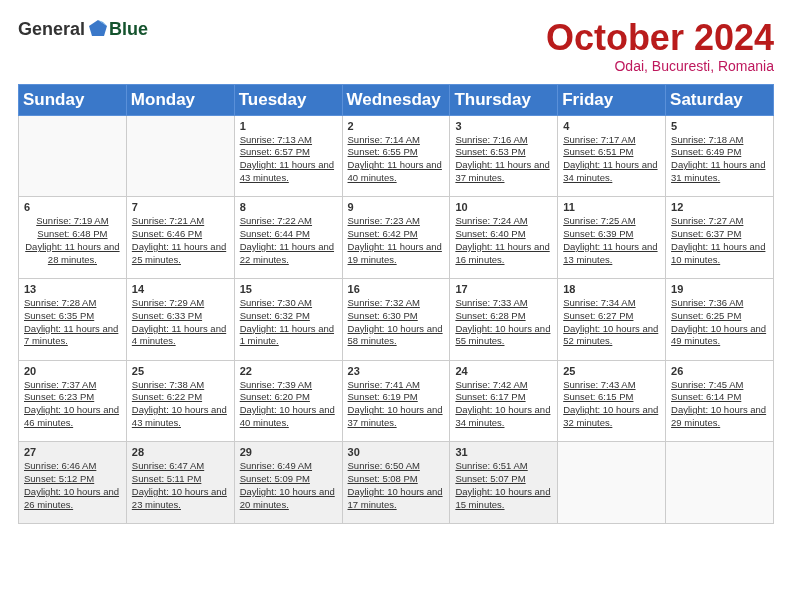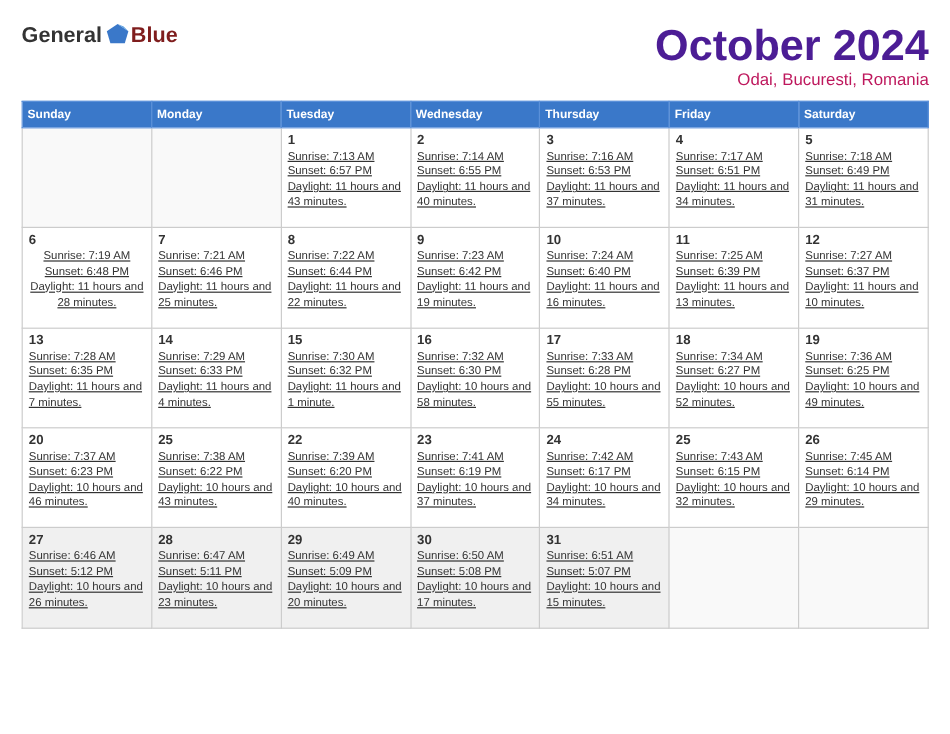--- a/index.html
+++ b/index.html
@@ -33,51 +33,51 @@
       align-items: center;
     }
     .logo-general {
       font-size: 18px;
       font-weight: bold;
       color: #333;
     }
     .logo-blue {
       font-size: 18px;
       font-weight: bold;
-      color: #7f1d1d;
+      color: #14532d;
     }
     .logo-icon {
       width: 22px;
       height: 22px;
       margin-left: 2px;
     }
     .title-area {
       text-align: right;
     }
     .month-title {
       font-size: 36px;
       font-weight: bold;
-      color: #4c1d95;
+      color: #b91c1c;
       line-height: 1.1;
     }
     .location {
       font-size: 14px;
       color: #be185d;
     }
     .calendar {
       flex: 1;
       border: 1px solid #ccc;
       border-collapse: collapse;
       width: 100%;
       table-layout: fixed;
     }
     .calendar th {
       background-color: #3a78c9;
       color: #fff;
-      font-size: 10px;
+      font-size: 17px;
       font-weight: bold;
       padding: 5px 4px;
       text-align: left;
       border: 1px solid #5a90d9;
     }
     .calendar td {
       border: 1px solid #ccc;
       vertical-align: top;
       padding: 4px 5px;
       font-size: 10px;

